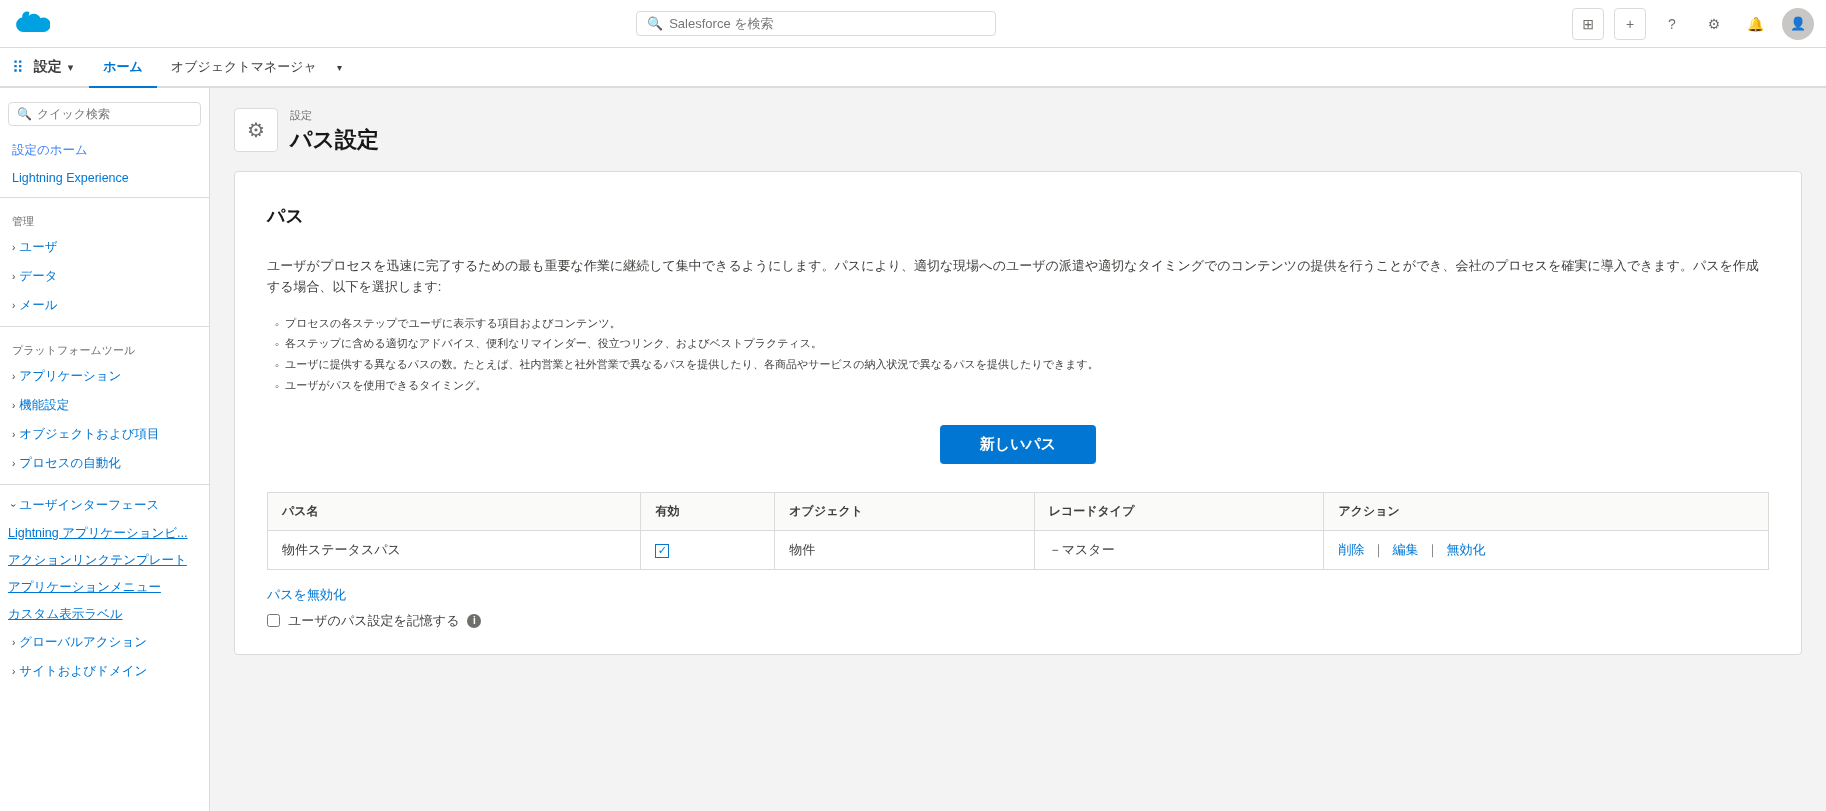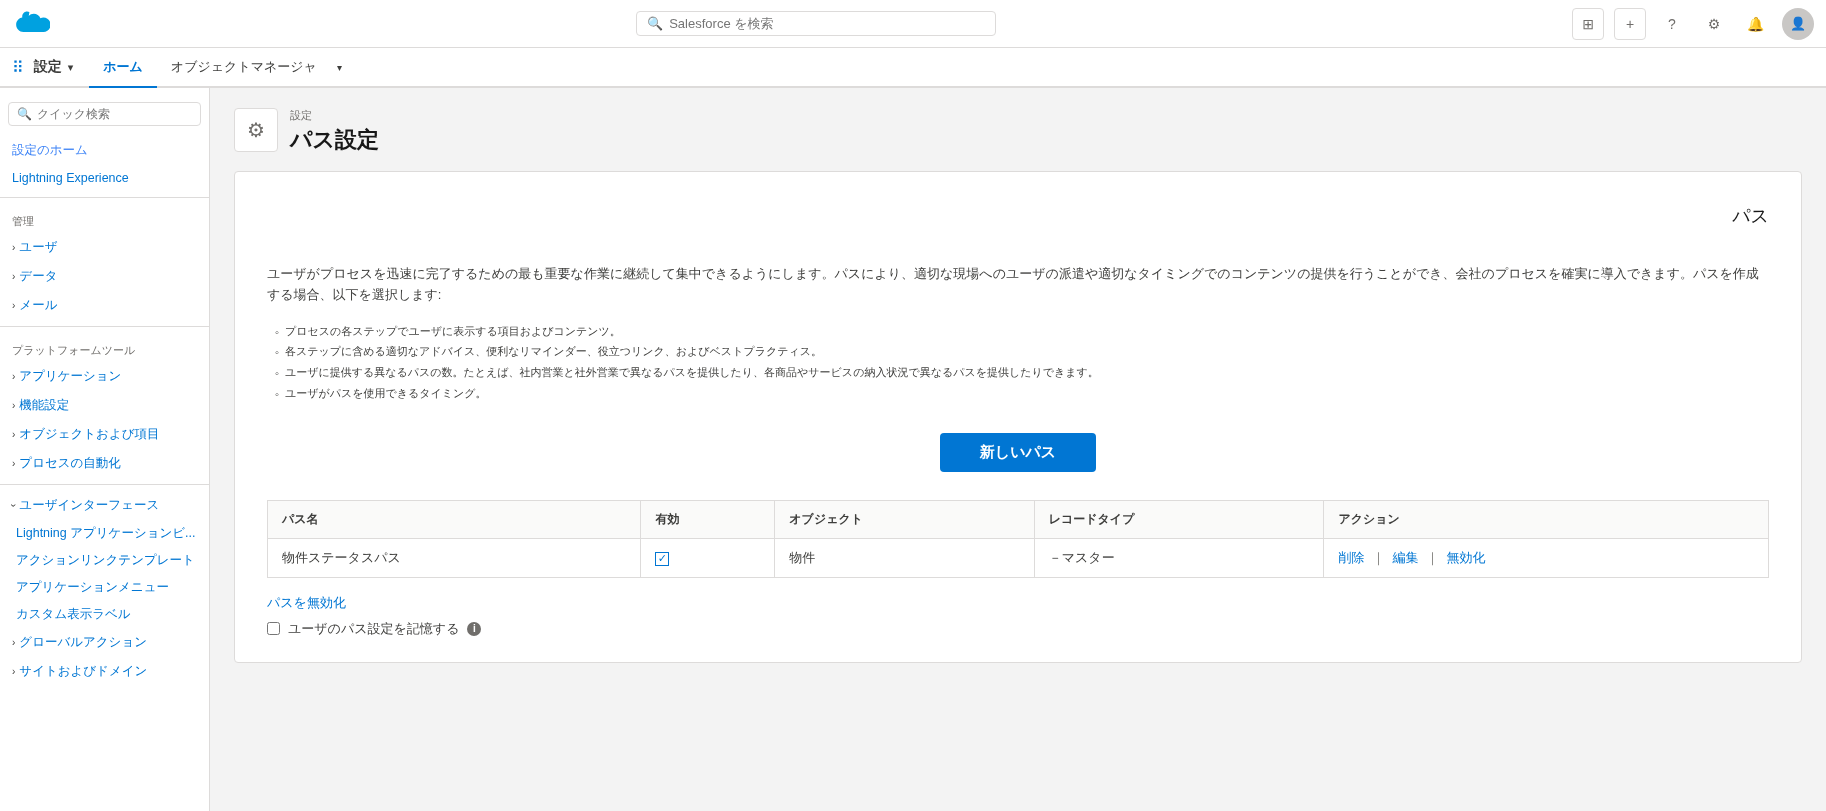--- a/index.html
+++ b/index.html
@@ -159,24 +159,25 @@
     .sidebar-item {
       padding: 6px 12px;
       font-size: 12.5px;
       color: #0176d3;
       cursor: pointer;
       display: flex; align-items: center; gap: 4px;
     }
     .sidebar-item.plain { color: #3b82f6; }
     .sidebar-item .chevron { font-size: 10px; color: #3e3e3c; }
     .sidebar-sub-item {
-      padding: 5px 12px 5px 16px;
+      padding: 5px 12px 5px 8px;
       font-size: 12.5px;
       color: #0176d3;
       cursor: pointer;
+      text-decoration: underline;
     }
     .sidebar-divider {
       height: 1px; background: #dddbda; margin: 6px 0;
     }
 
     
     .main-content {
       flex: 1;
       padding: 20px 24px;
       background: #f3f3f3;
@@ -210,24 +211,24 @@
 
     
     .content-card {
       background: #fff;
       border: 1px solid #dddbda;
       border-radius: 4px;
       padding: 32px 32px 24px 32px;
     }
 
     .section-title {
-      text-align: right;
+      text-align: left;
       font-size: 18px;
-      font-weight: 400;
-      margin-bottom: 36px;
+      font-weight: 700;
+      margin-bottom: 28px;
       color: #181818;
     }
 
     .description-text {
       font-size: 13px;
       color: #3e3e3c;
       line-height: 1.6;
       margin-bottom: 16px;
     }
 

